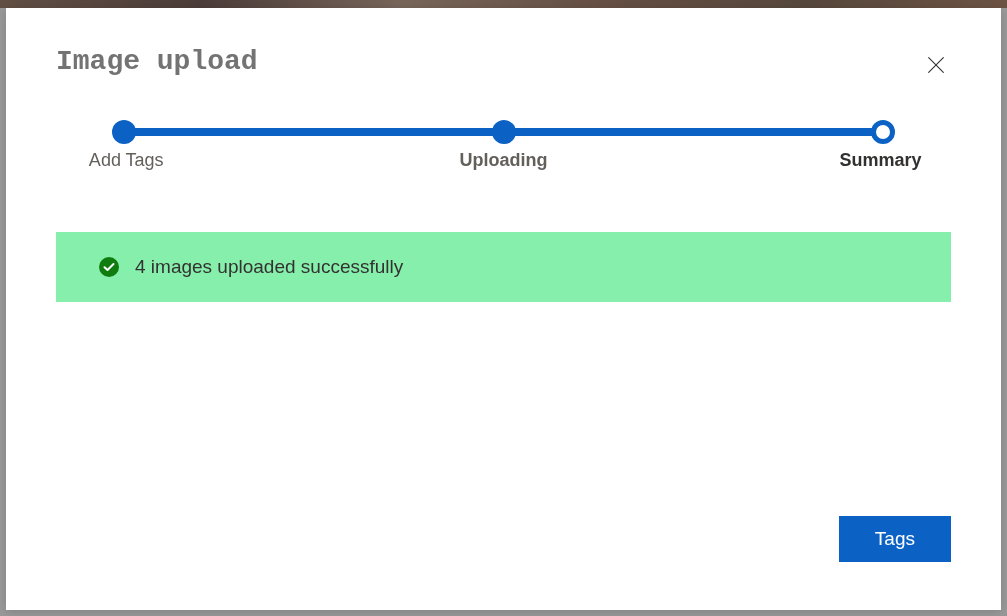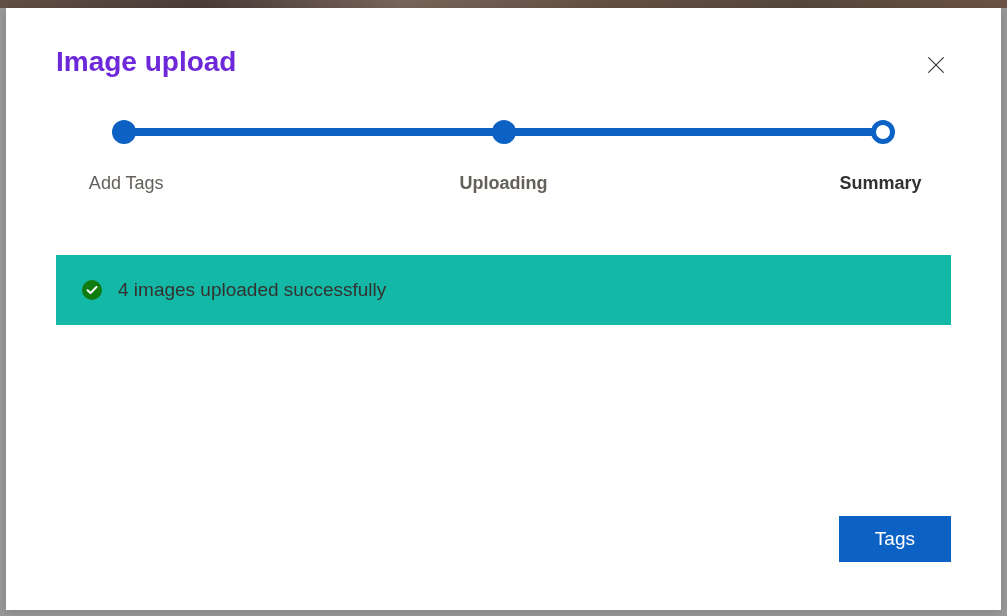--- a/index.html
+++ b/index.html
@@ -37,21 +37,22 @@
     }
     .dialog-header {
       display: flex;
       justify-content: space-between;
       align-items: flex-start;
       padding: 38px 50px 18px 50px;
     }
     .dialog-title {
       font-size: 28px;
       font-weight: 600;
-      color: #6d28d9;
+      color: #737373;
+      font-family: Liberation Mono, monospace;
     }
     .close-btn {
       background: none;
       border: none;
       cursor: pointer;
       padding: 4px;
       color: #323130;
       margin-top: 4px;
     }
     .close-btn svg {
@@ -91,43 +92,43 @@
     .step-dot.d2 { left: 50%; }
     .step-dot.d3 {
       left: 100%;
       background: #ffffff;
       border: 5px solid #0b62c4;
       width: 24px;
       height: 24px;
     }
     .step-labels {
       position: relative;
-      margin: 28px 68px 0 68px;
+      margin: 5px 68px 0 68px;
       height: 24px;
     }
     .step-label {
       position: absolute;
       top: 0;
       font-size: 18px;
       color: #635f5b;
       transform: translateX(-50%);
       white-space: nowrap;
     }
     .step-label.l1 { left: 0; transform: translateX(-47%); }
     .step-label.l2 { left: 50%; font-weight: bold; }
     .step-label.l3 {
       left: 100%;
       transform: translateX(-53%);
       color: #323130;
       font-weight: 600;
     }
     .status-banner {
       margin: 24px 50px 0 50px;
-      background: #14b8a6;
-      padding: 24px 26px;
+      background: #86efac;
+      padding: 24px 43px;
       display: flex;
       align-items: center;
       gap: 16px;
     }
     .check-icon {
       width: 20px;
       height: 20px;
       flex-shrink: 0;
     }
     .check-icon svg {

